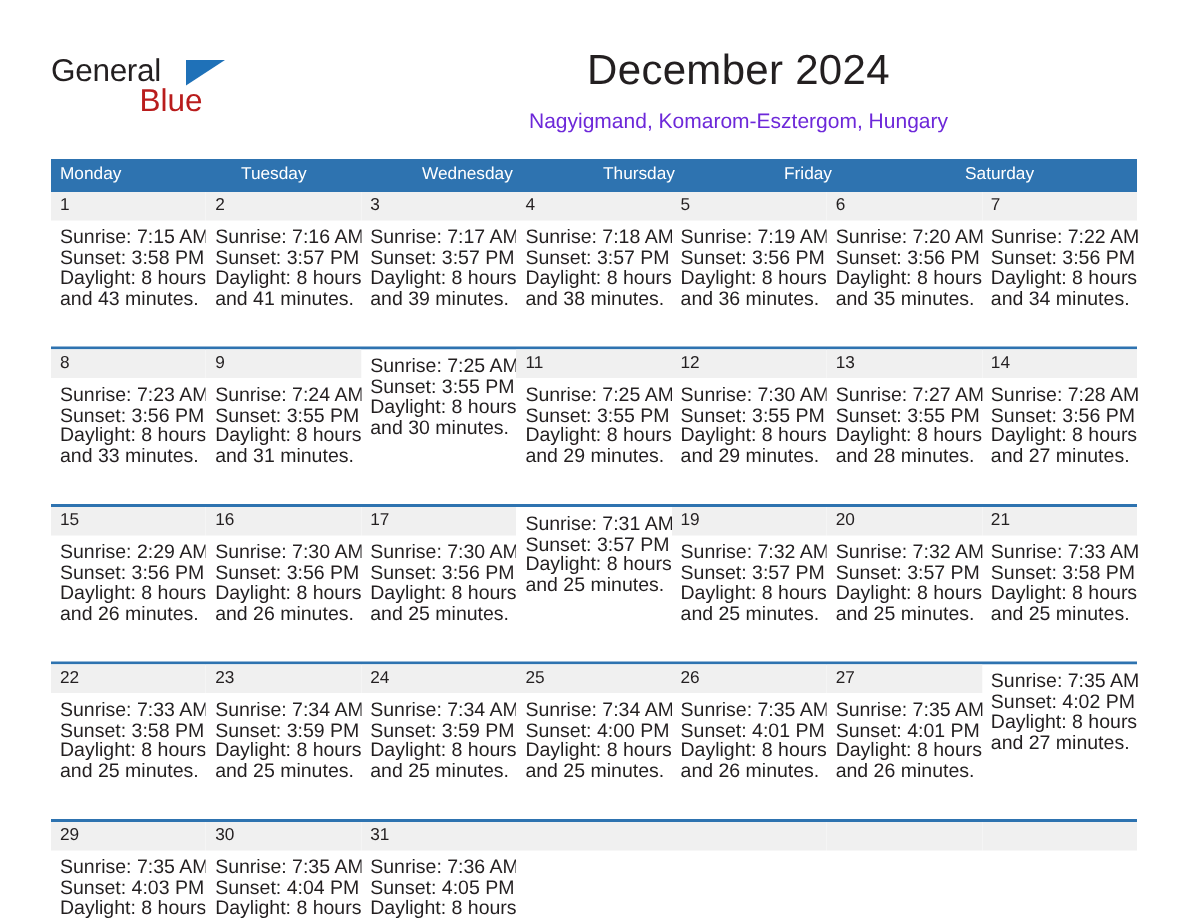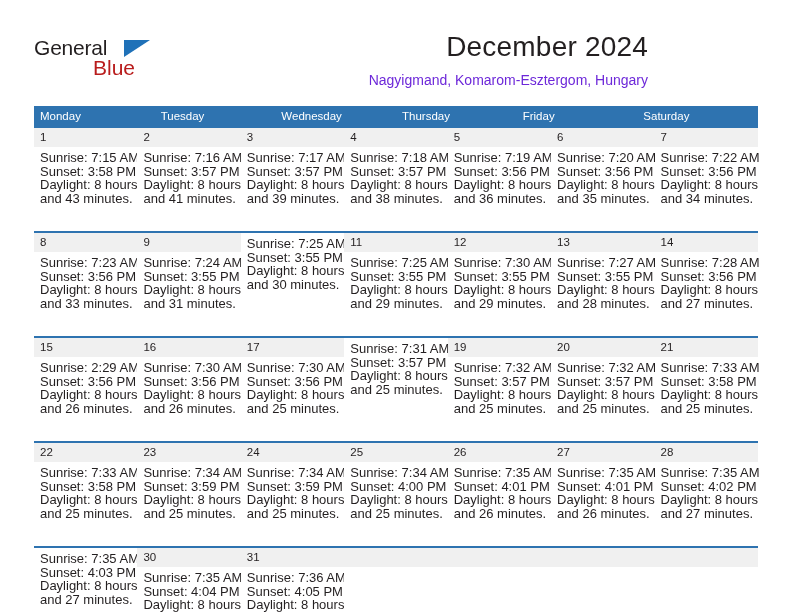--- a/index.html
+++ b/index.html
@@ -61,23 +61,23 @@
     left: 59px;
     top: 20px;
     font-size: 21px;
     color: #b91c1c;
     line-height: 24px;
     font-family: "Liberation Sans", sans-serif;
   }
 
   .title-block {
     position: absolute;
-    right: 32px;
+    right: 48px;
     top: 30px;
-    text-align: right;
+    text-align: center;
   }
   .cal-title {
     font-size: 28px;
     color: #231f20;
     line-height: 34px;
     font-weight: normal;
     margin: 0;
     letter-spacing: 0.2px;
   }
   .cal-subtitle {
@@ -425,32 +425,32 @@
           <div class="day-cell">
             <div class="day-num-band">27</div>
             <div class="day-body">
               <div>Sunrise: 7:35 AM</div>
               <div>Sunset: 4:01 PM</div>
               <div>Daylight: 8 hours</div>
               <div>and 26 minutes.</div>
             </div>
           </div>
           <div class="day-cell">
-            <div class="day-num-band">28</div>
             <div class="day-body">
               <div>Sunrise: 7:35 AM</div>
               <div>Sunset: 4:02 PM</div>
               <div>Daylight: 8 hours</div>
               <div>and 27 minutes.</div>
             </div>
           </div>
         </div>
         <div class="spacer-row"></div>
         <div class="week-row">
           <div class="day-cell">
+            <div class="day-num-band">29</div>
             <div class="day-body">
               <div>Sunrise: 7:35 AM</div>
               <div>Sunset: 4:03 PM</div>
               <div>Daylight: 8 hours</div>
               <div>and 27 minutes.</div>
             </div>
           </div>
           <div class="day-cell">
             <div class="day-num-band">30</div>
             <div class="day-body">

